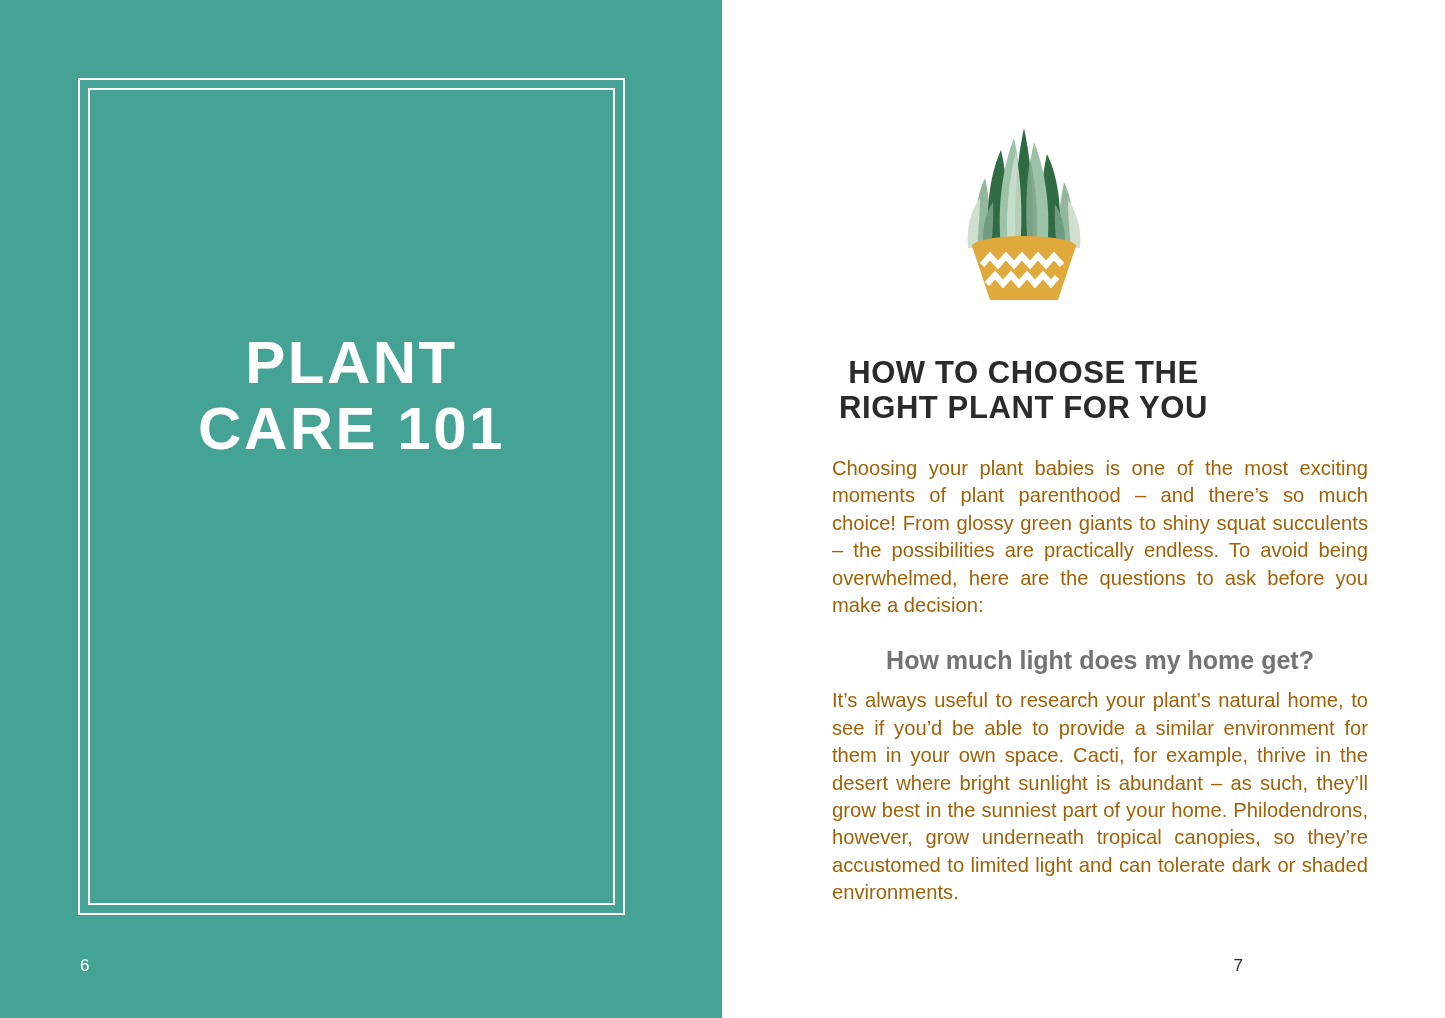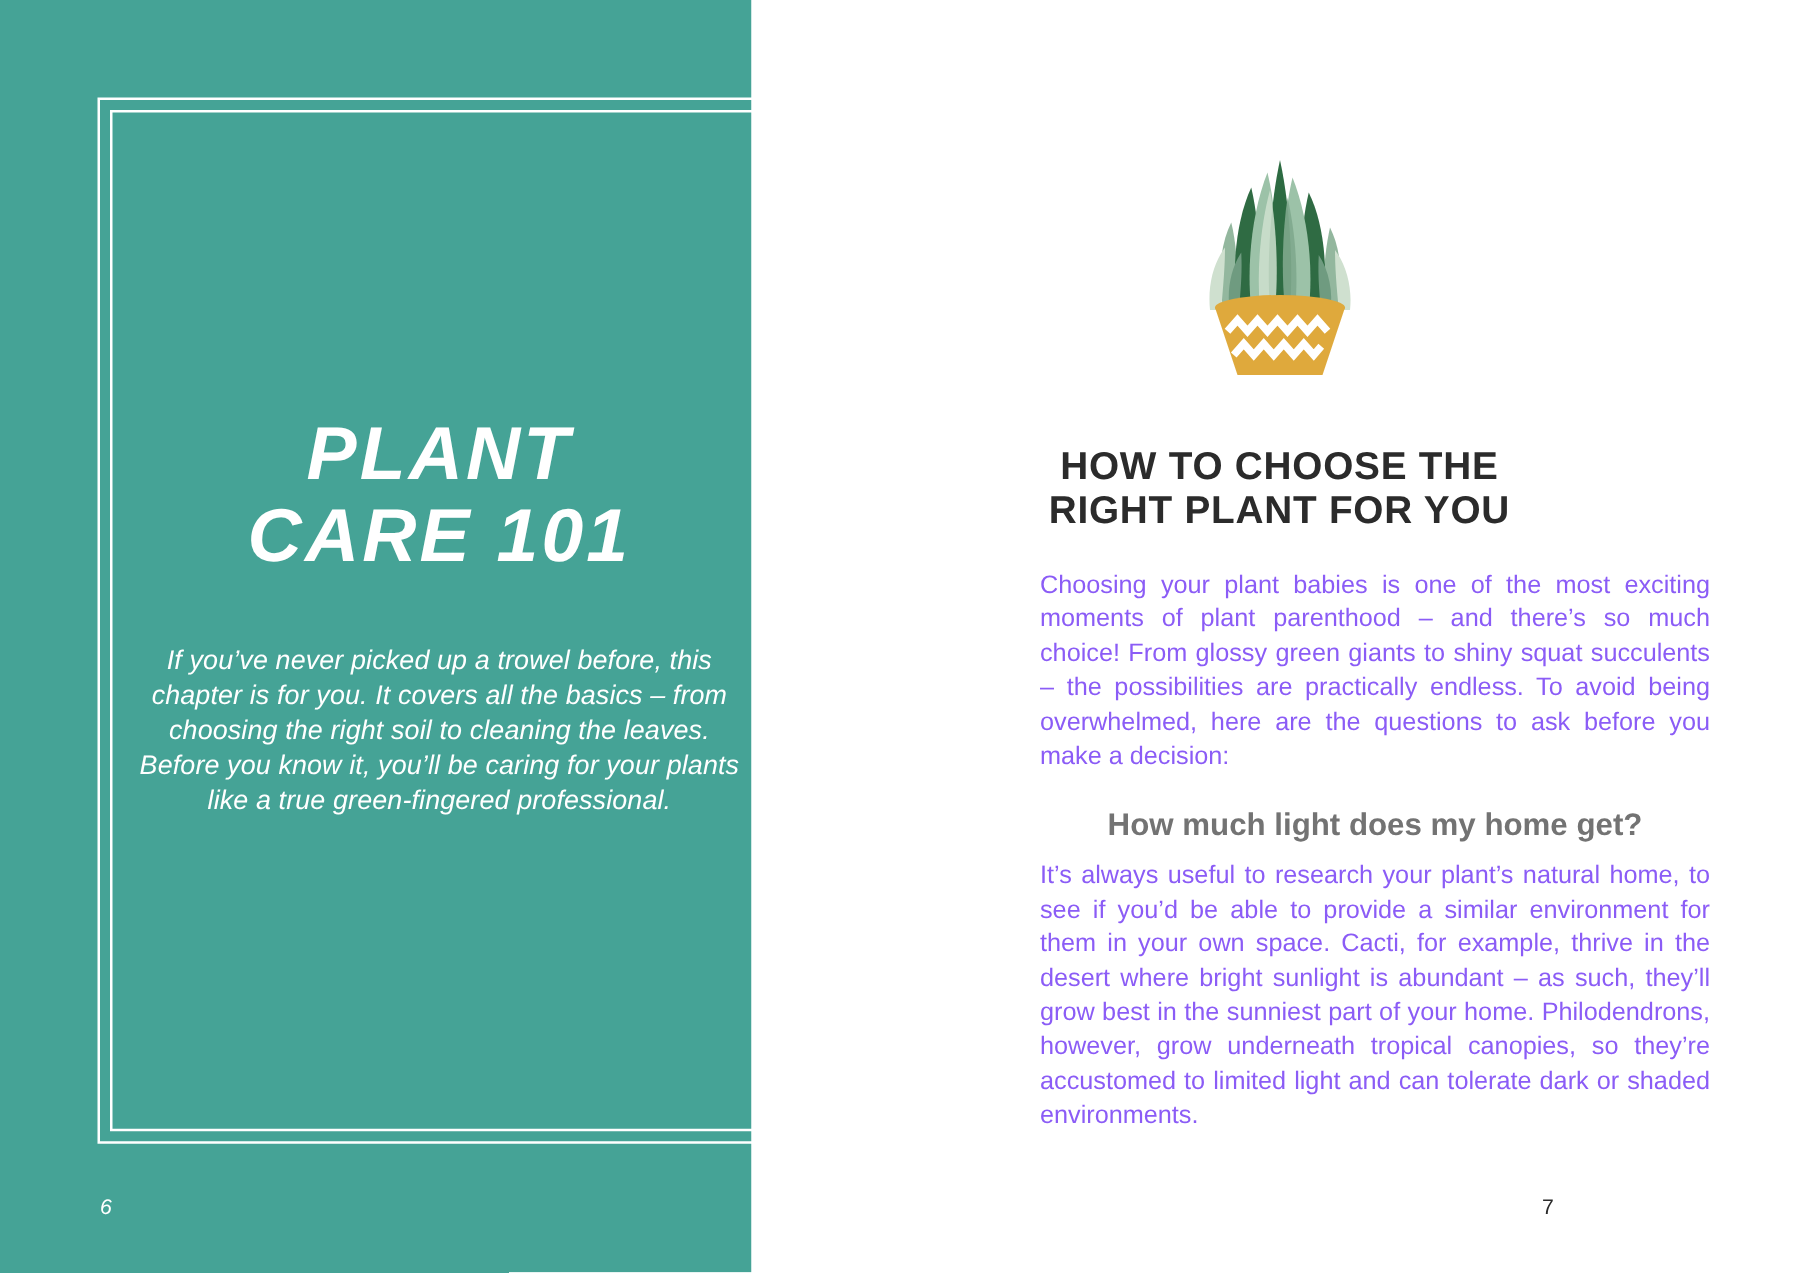--- a/index.html
+++ b/index.html
@@ -17,24 +17,23 @@
     height: 1018px;
     overflow: hidden;
     background: #ffffff;
   }
 
   
   #left-page {
     position: absolute;
     left: 0;
     top: 0;
-    width: 601px;
+    width: 722px;
     height: 1018px;
     background: #45a396;
-    font-style: italic;
   }
 
   .frame-outer {
     position: absolute;
     left: 78px;
     top: 78px;
     width: 547px;
     height: 837px;
     border: 2px solid #ffffff;
     box-sizing: border-box;
@@ -119,21 +118,21 @@
   }
 
   #body-column {
     position: absolute;
     left: 110px;
     top: 455px;
     width: 536px;
   }
 
   .body-para {
-    color: #8b5cf6;
+    color: #a16207;
     font-size: 20.2px;
     line-height: 27.4px;
     text-align: justify;
     text-justify: inter-word;
     margin: 0;
   }
 
   .sub-heading {
     color: #737373;
     font-size: 25px;
@@ -156,21 +155,20 @@
 <div id="spread">
 
   <div id="left-page">
 
     <div class="frame-outer"></div>
     <div class="frame-inner"></div>
 
     <div id="chapter-block">
       <h1 id="chapter-title">PLANT
 CARE 101</h1>
-      <p id="chapter-intro">If you’ve never picked up a trowel before, this chapter is for you. It covers all the basics – from choosing the right soil to cleaning the leaves. Before you know it, you’ll be caring for your plants like a true green-fingered professional.</p>
     </div>
 
     <div id="page-number-left">6</div>
   </div>
 
   <div id="right-page">
 
     <div id="plant-illustration">
       <svg viewBox="0 0 160 210" width="160" height="210" xmlns="http://www.w3.org/2000/svg">
 

